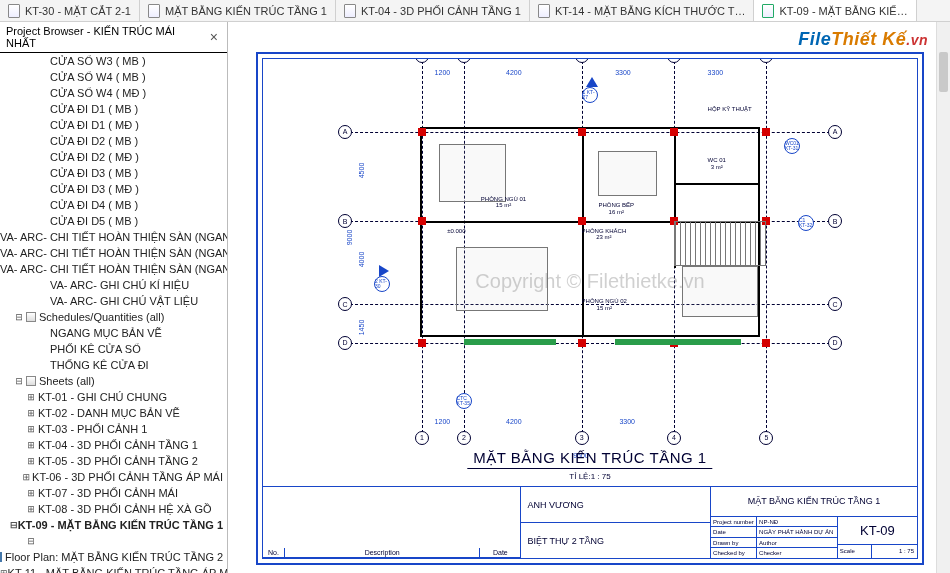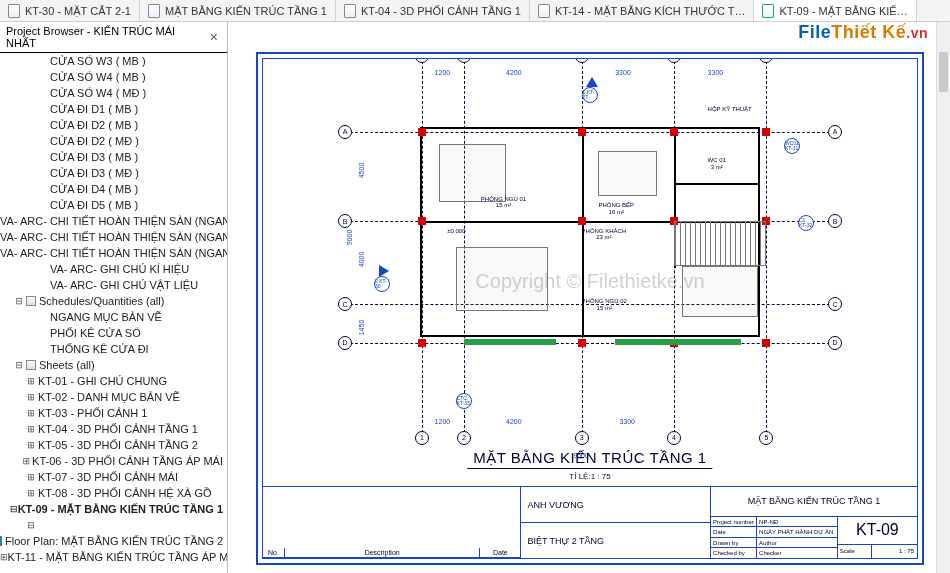--- a/index.html
+++ b/index.html
@@ -20,21 +20,21 @@
 .tree-item { display: flex; align-items: center; padding: 1px 4px 1px 0; white-space: nowrap; cursor: pointer; line-height: 14px; }
 .tree-item.heading { font-weight: 400; }
 .tree-item.active { font-weight: 700; }
 .indent { display: inline-block; }
 .expander { width: 14px; text-align: center; color: #555; font-size: 9px; display: inline-block; }
 .node-icon { width: 10px; height: 10px; margin-right: 3px; display: inline-block; }
 
 .canvas-area { flex: 1; position: relative; background: #fff; overflow: hidden; }
 .vertical-scroll { position: absolute; right: 0; top: 0; bottom: 0; width: 14px; background: #f0f0f0; border-left:1px solid #ddd; }
 .vertical-scroll .thumb { position: absolute; left:2px; right:2px; top: 30px; height: 40px; background: #c9c9c9; border-radius: 2px; }
-.watermark-logo { position: absolute; top: 0; right: 22px; font-weight: 700; font-size: 18px; letter-spacing: .5px; }
+.watermark-logo { position: absolute; top: 7px; right: 22px; font-weight: 700; font-size: 18px; letter-spacing: .5px; font-style: italic; }
 .watermark-logo .f { color:#0066b3; }
 .watermark-logo .i { color:#d97b00; }
 .watermark-logo .vn { color:#c33; font-size:14px; }
 
 .sheet-frame { position: absolute; left: 28px; top: 30px; right: 26px; bottom: 8px; border: 2px solid #1846c8; }
 .sheet-inner { position: absolute; inset: 4px; border: 1px solid #1846c8; display: flex; flex-direction: column; }
 .drawing-region { flex: 1; position: relative; overflow: hidden; }
 .titleblock { height: 72px; border-top: 1px solid #1846c8; display: flex; font-size: 8px; color: #003; }
 .tb-left { flex: 3; border-right: 1px solid #1846c8; display:flex; flex-direction:column; }
 .tb-left .revhead { display:flex; border-bottom:1px solid #1846c8; }
@@ -48,21 +48,21 @@
 .tb-mid-bot { flex:1; padding:3px 6px; font-size:9px; display:flex; align-items:center; }
 .tb-right { flex: 2.4; display:flex; flex-direction:column; }
 .tb-right-top { flex:1.2; border-bottom:1px solid #1846c8; display:flex; align-items:center; justify-content:center; font-size:9px; padding:2px; text-align:center; }
 .tb-right-bot { flex:2; display:flex; }
 .tb-info { flex:1.6; display:flex; flex-direction:column; font-size:6px; }
 .tb-info .row { flex:1; border-bottom:1px solid #1846c8; border-right:1px solid #1846c8; display:flex; }
 .tb-info .row:last-child { border-bottom:none; }
 .tb-info .row .lbl { width:46px; border-right:1px solid #1846c8; padding:0 2px; display:flex; align-items:center; }
 .tb-info .row .val { flex:1; padding:0 2px; display:flex; align-items:center; }
 .tb-sheetno { flex:1; display:flex; flex-direction:column; }
-.tb-sheetno .num { flex:2; display:flex; align-items:center; justify-content:center; font-size:16px; border-bottom:1px solid #1846c8; }
+.tb-sheetno .num { flex:2; display:flex; align-items:center; justify-content:center; font-size:13px; border-bottom:1px solid #1846c8; }
 .tb-sheetno .scl { flex:1; display:flex; }
 .tb-sheetno .scl .lbl { width:34px; border-right:1px solid #1846c8; font-size:6px; display:flex; align-items:center; padding:0 2px;}
 .tb-sheetno .scl .val { flex:1; font-size:6px; display:flex; align-items:center; justify-content:flex-end; padding:0 3px;}
 
 .view-title { position:absolute; left:50%; bottom: 5px; transform:translateX(-50%); text-align:center; }
 .view-title .vt1 { font-size: 15px; color:#003; border-bottom:1px solid #003; padding:0 6px 2px; letter-spacing:.5px; }
 .view-title .vt2 { font-size: 8px; color:#003; margin-top:3px; }
 
 .plan { position:absolute; left:50%; top:44%; transform:translate(-50%,-50%); width: 420px; height: 320px; }
 .gridline { position:absolute; border:0; }
@@ -131,20 +131,25 @@
         </div>
         <div class="tree-item">
           <span class="indent" style="width: 36px;"></span>
           <span class="expander"></span>
           <span>CỬA SỔ W4 ( MĐ )</span>
         </div>
         <div class="tree-item">
           <span class="indent" style="width: 36px;"></span>
           <span class="expander"></span>
           <span>CỬA ĐI D1 ( MB )</span>
+        </div>
+        <div class="tree-item">
+          <span class="indent" style="width: 36px;"></span>
+          <span class="expander"></span>
+          <span>CỬA ĐI D1 ( MĐ )</span>
         </div>
         <div class="tree-item">
           <span class="indent" style="width: 36px;"></span>
           <span class="expander"></span>
           <span>CỬA ĐI D2 ( MB )</span>
         </div>
         <div class="tree-item">
           <span class="indent" style="width: 36px;"></span>
           <span class="expander"></span>
           <span>CỬA ĐI D2 ( MĐ )</span>

